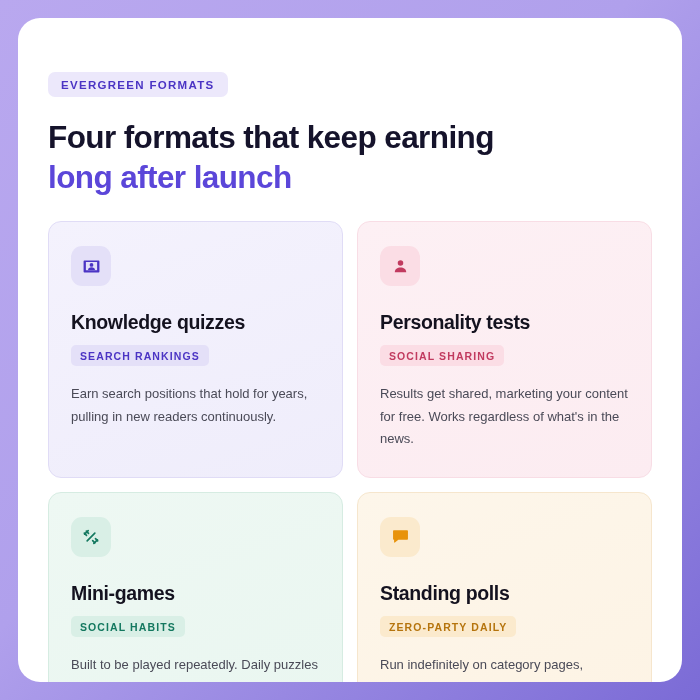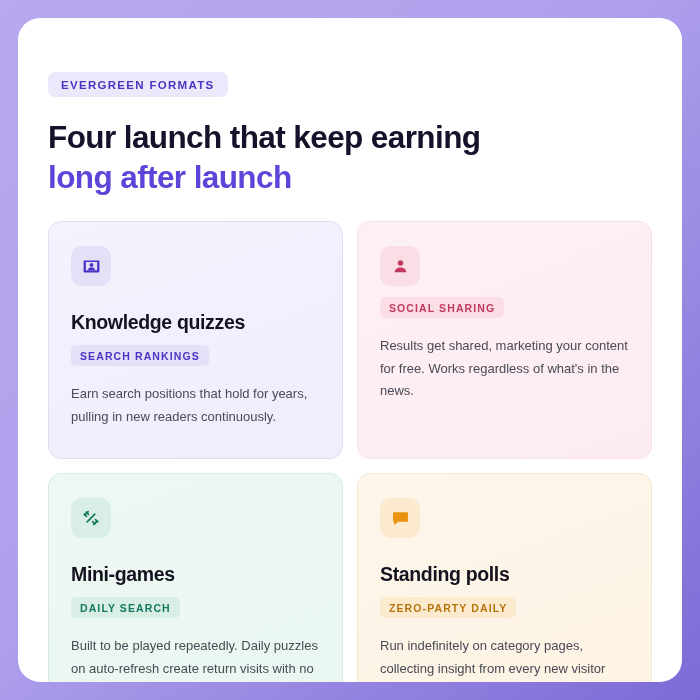--- a/index.html
+++ b/index.html
@@ -136,21 +136,21 @@
 </style>
 </head>
 <body>
 
 <div class="page-surface">
   <div class="content">
 
     <div class="eyebrow">EVERGREEN FORMATS</div>
 
     <h1 class="headline">
-      <span class="l1">Four launch that keep earning</span>
+      <span class="l1">Four formats that keep earning</span>
       <span class="l2">long after launch</span>
     </h1>
 
     <div class="grid">
 
       <div class="card v-indigo">
         <div class="icon-tile">
           <span>
             <svg width="19" height="19" viewBox="0 0 24 24" fill="#4b34c4">
               <path d="M3 4.5h18a1 1 0 0 1 1 1v13a1 1 0 0 1-1 1H3a1 1 0 0 1-1-1v-13a1 1 0 0 1 1-1zm1.9 1.9v10.2h14.2V6.4H4.9z"></path>
@@ -166,40 +166,41 @@
 
       <div class="card v-pink">
         <div class="icon-tile">
           <span>
             <svg width="19" height="19" viewBox="0 0 24 24" fill="#c13a5f">
               <circle cx="12" cy="7.6" r="3.5"></circle>
               <path d="M4.8 19.2c0-3.7 3.2-5.8 7.2-5.8s7.2 2.1 7.2 5.8H4.8z"></path>
             </svg>
           </span>
         </div>
+        <div class="card-title">Personality tests</div>
         <div class="tag">SOCIAL SHARING</div>
         <p class="card-body">Results get shared, marketing your content for free. Works regardless of what's in the news.</p>
       </div>
 
       <div class="card v-green">
         <div class="icon-tile">
           <span>
             <svg width="20" height="20" viewBox="0 0 24 24" fill="none" stroke="#13785f" stroke-width="2" stroke-linecap="round" stroke-linejoin="round">
               <path d="M7.4 16.6 16.6 7.4"></path>
               <path d="M4.3 8.6 8.6 4.3"></path>
               <path d="M6.4 5 9 7.6"></path>
               <path d="M4 7.4 6.6 10"></path>
               <path d="M15.4 19.7l4.3-4.3"></path>
               <path d="M14 16.4 16.6 19"></path>
               <path d="M17.4 14 20 16.6"></path>
             </svg>
           </span>
         </div>
         <div class="card-title">Mini-games</div>
-        <div class="tag">DAILY SEARCH</div>
+        <div class="tag">SOCIAL HABITS</div>
         <p class="card-body">Built to be played repeatedly. Daily puzzles on auto-refresh create return visits with no editorial effort.</p>
       </div>
 
       <div class="card v-amber">
         <div class="icon-tile">
           <span>
             <svg width="19" height="19" viewBox="0 0 24 24" fill="#e8930b">
               <path d="M3.6 4.2h16.8a1 1 0 0 1 1 1v9.8a1 1 0 0 1-1 1H9.3l-4.4 3.6a.6.6 0 0 1-1-.47V16H3.6a1 1 0 0 1-1-1V5.2a1 1 0 0 1 1-1z"></path>
             </svg>
           </span>

